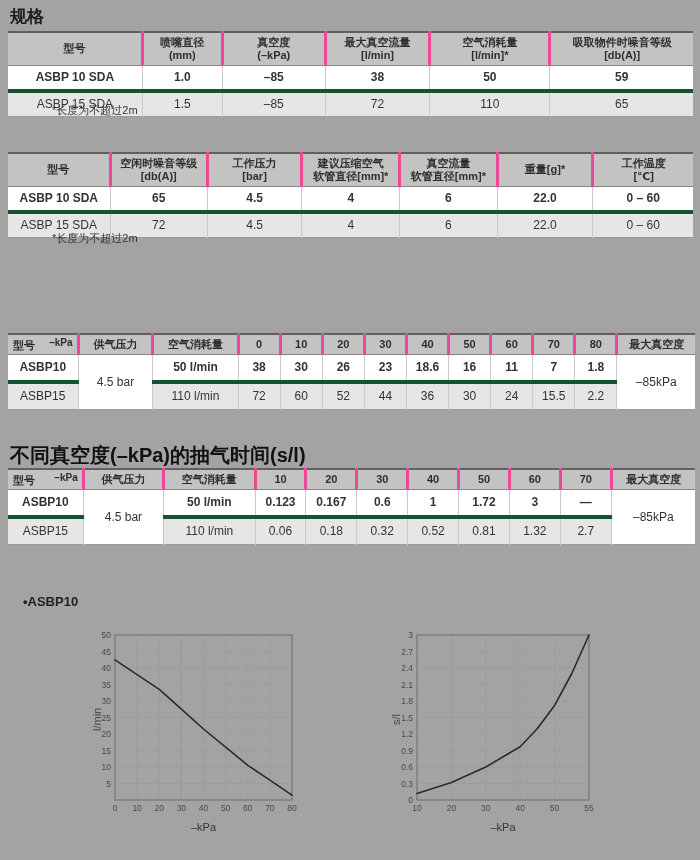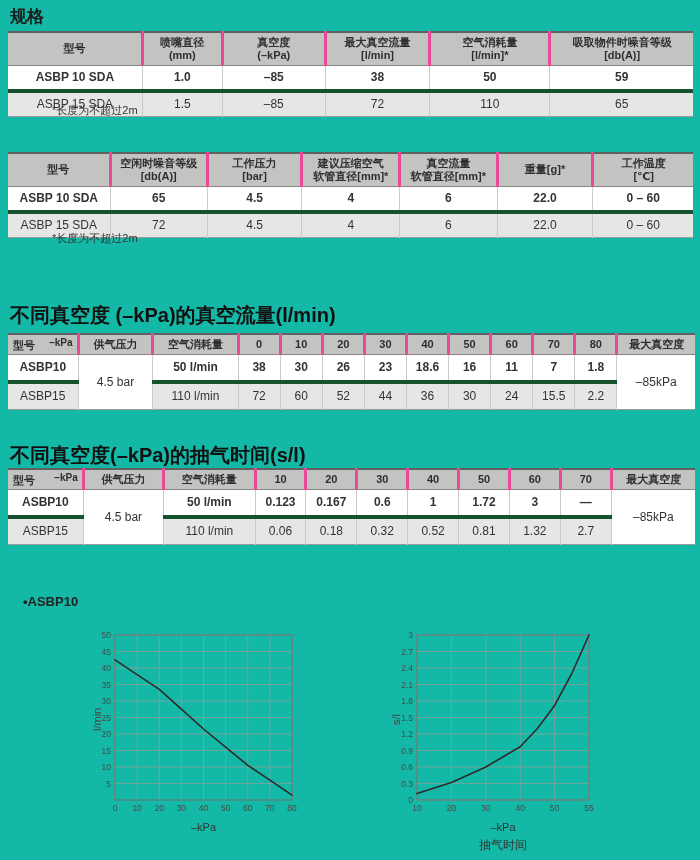--- a/index.html
+++ b/index.html
@@ -1,16 +1,16 @@
 <!DOCTYPE html>
 <html><head>
 <meta charset="utf-8">
 <style>
   html,body{margin:0;padding:0;background:#fff;}
-  #page{position:relative;width:700px;height:860px;background:#14b8a6;overflow:hidden;
+  #page{position:relative;width:700px;height:860px;background:#a3a3a3;overflow:hidden;
         font-family:"Liberation Sans","DejaVu Sans",sans-serif;color:#333;}
   .abs{position:absolute;}
   .h1{font-size:17px;font-weight:bold;color:#1c1c1c;}
   .h2{font-size:20px;font-weight:bold;color:#111;}
   .fn{font-size:11px;color:#333;padding-left:44px;}
   .modlbl{font-size:13px;font-weight:bold;color:#222;}
 
   table.t{border-collapse:collapse;table-layout:fixed;width:100%;text-align:center;
           border-top:2px solid #606060;border-bottom:1px solid #9b9b9b;}
   table.t th{background:#c3c4c2;font-weight:bold;font-size:11px;line-height:1.18;
@@ -160,21 +160,20 @@
         <td>4</td>
         <td>6</td>
         <td>22.0</td>
         <td>0 – 60</td>
       </tr>
       </tbody>
     </table>
   </div>
   <div class="abs fn" style="left:8px;top:231px;">*长度为不超过2m</div>
 
-  <div class="abs h2" style="left:10px;top:302px;">不同真空度 (–kPa)的真空流量(l/min)</div>
 
   <div class="abs" style="left:8px;top:333px;width:687px;">
     <table class="t t3">
       <colgroup>
           <col style="width:10.2%">
           <col style="width:10.9%">
           <col style="width:12.4%">
         <col style="width:6.13%">
           <col style="width:6.13%">
           <col style="width:6.13%">
@@ -386,16 +385,15 @@
         <text x="33" y="46" text-anchor="end" class="tick">2.4</text>
         <line x1="37" y1="26.5" x2="209" y2="26.5" stroke="#9b9b9b" stroke-width="0.7"></line>
         <text x="33" y="29.5" text-anchor="end" class="tick">2.7</text>
         <line x1="37" y1="10" x2="209" y2="10" stroke="#9b9b9b" stroke-width="0.7"></line>
         <text x="33" y="13" text-anchor="end" class="tick">3</text>
         <rect x="37" y="10" width="172" height="165" fill="none" stroke="#6e6e6e" stroke-width="1"></rect>
         <polyline points="37.0,168.4 71.4,157.4 105.8,142.0 140.2,121.7 157.4,103.5 174.6,80.4 191.8,48.5 209.0,10.0" fill="none" stroke="#2b2b2b" stroke-width="1.6" stroke-linejoin="round" stroke-linecap="round"></polyline>
       </svg>
     <div class="ylab" style="left:10px;top:100px;">s/l</div>
     <div class="xlab" style="left:37px;width:172px;top:196px;">–kPa</div>
-    <div class="cap" style="left:37px;width:172px;top:212px;">抽气时间</div>
   </div>
 
 </div>
 
 </body></html>

